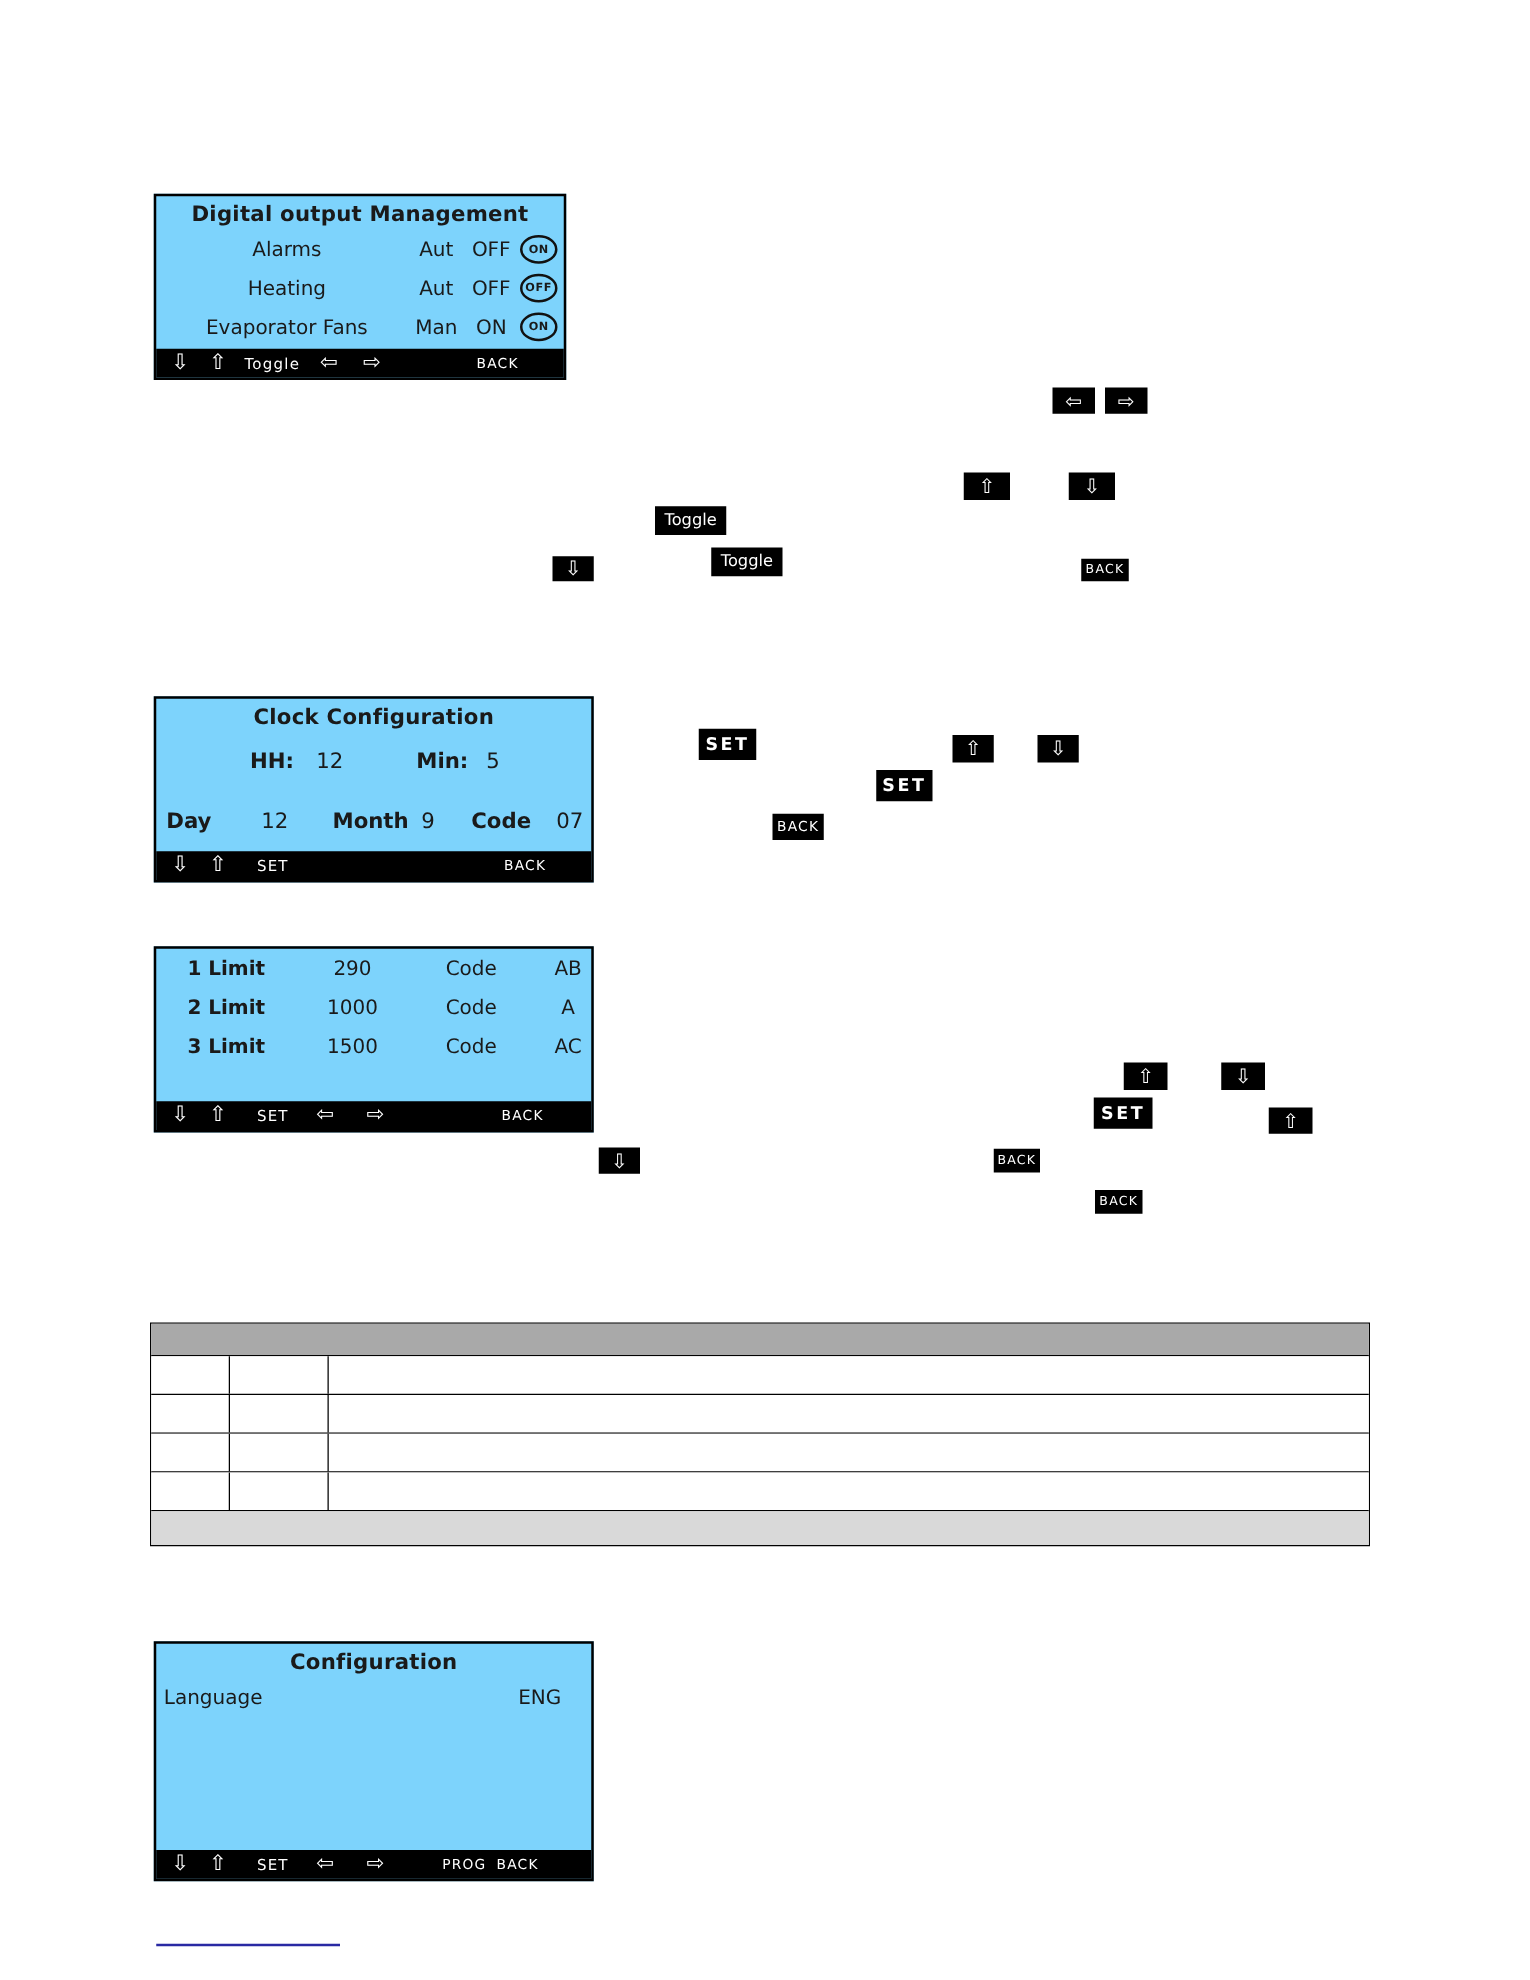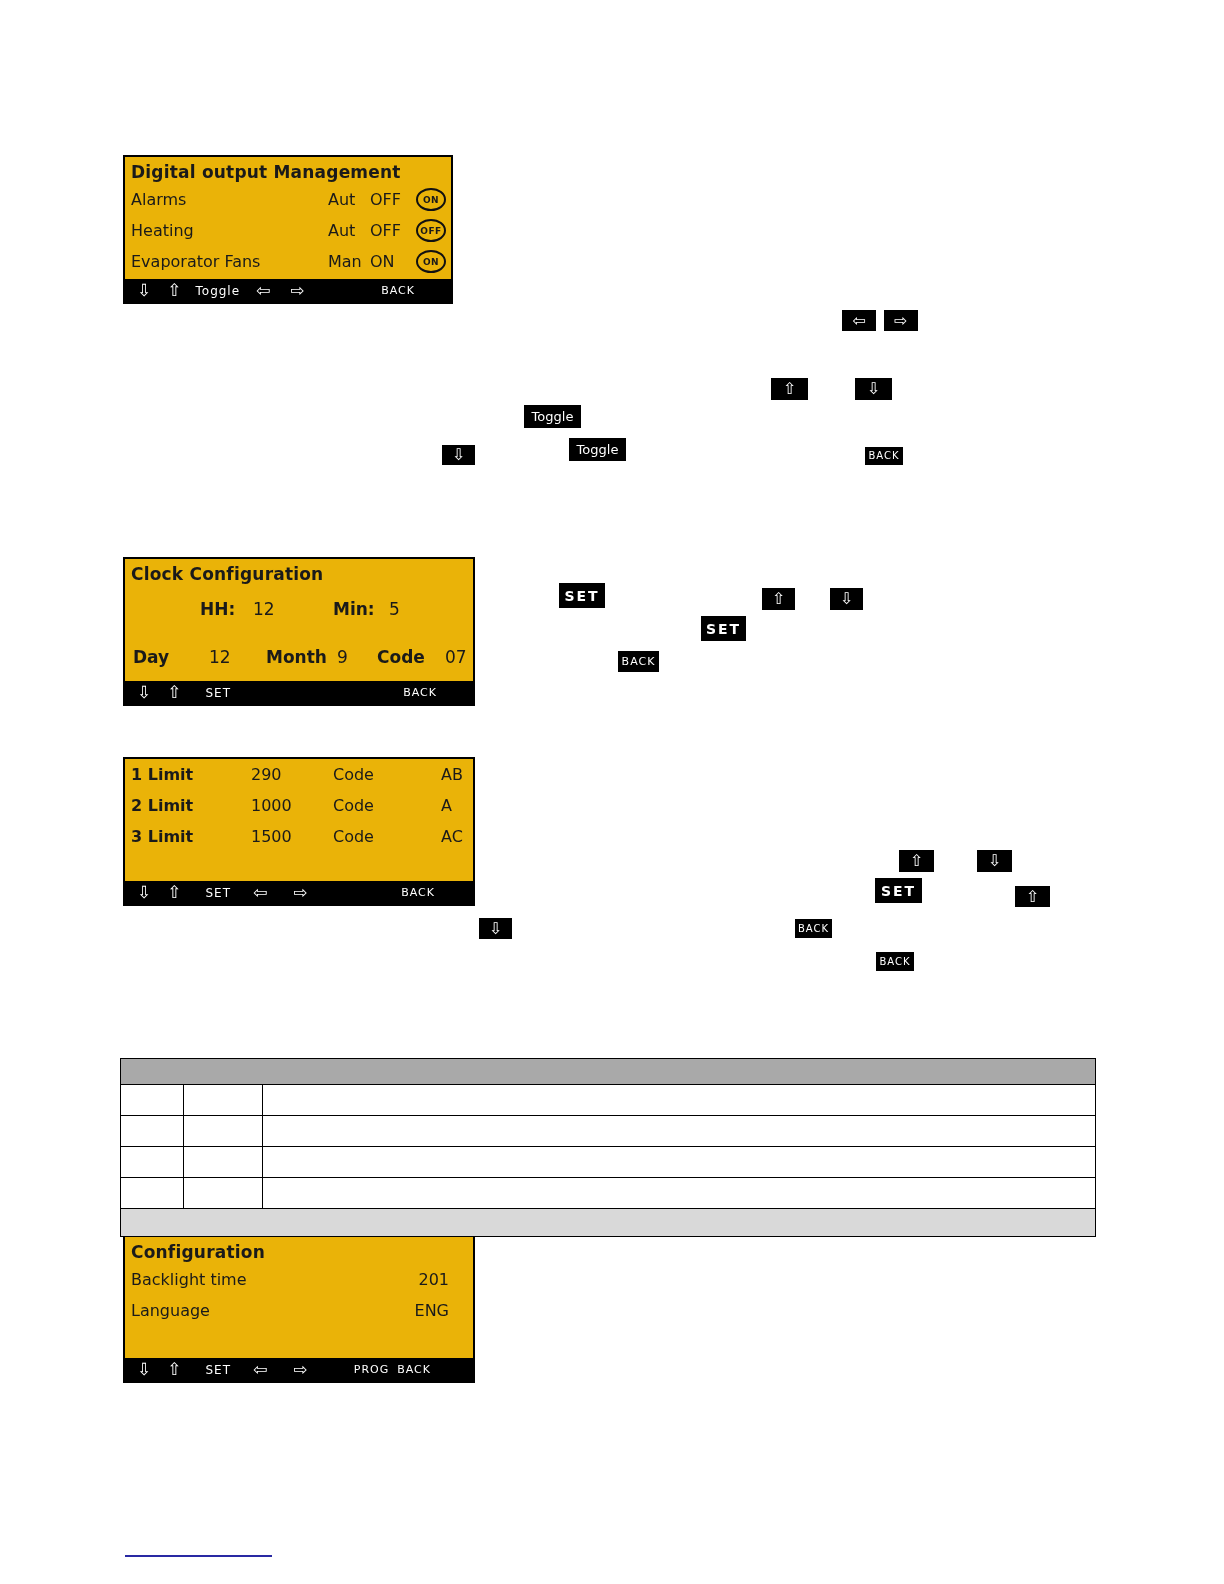--- a/index.html
+++ b/index.html
@@ -9,21 +9,22 @@
     position:relative;
     font-family:"DejaVu Sans","Liberation Sans",sans-serif;
     color:#1a1a1a;
     overflow:hidden;
   }
 
   
   .screen {
     position:absolute;
     border:2px solid #000;
-    background:#eab308;
+    background:#7dd3fc;
+    text-align:center;
   }
   .screen-title {
     font-weight:bold;
     font-size:17px;
     padding:5px 6px 2px 6px;
     letter-spacing:0.2px;
   }
   .softbar {
     position:absolute; left:0; right:0; bottom:0;
     height:23px;
@@ -177,26 +178,22 @@
     <span class="sb-arrow" style="margin-left:12px">⇩</span>
     <span class="sb-arrow" style="margin-left:16px">⇧</span>
     <span class="sb-text" style="margin-left:24px">SET</span>
     <span class="sb-arrow" style="margin-left:22px">⇦</span>
     <span class="sb-arrow" style="margin-left:26px">⇨</span>
     <span class="sb-spacer"></span>
     <span class="sb-text sb-back" style="margin-right:38px">BACK</span>
   </div>
 </div>
 
-<div class="screen" style="left:123px;top:1235px;width:352px;height:148px">
+<div class="screen" style="left:123px;top:1313px;width:352px;height:192px">
   <div class="screen-title">Configuration</div>
-  <div class="cf-row">
-    <span>Backlight time</span>
-    <span>201</span>
-  </div>
   <div class="cf-row">
     <span>Language</span>
     <span>ENG</span>
   </div>
   <div class="softbar">
     <span class="sb-arrow" style="margin-left:12px">⇩</span>
     <span class="sb-arrow" style="margin-left:16px">⇧</span>
     <span class="sb-text" style="margin-left:24px">SET</span>
     <span class="sb-arrow" style="margin-left:22px">⇦</span>
     <span class="sb-arrow" style="margin-left:26px">⇨</span>

